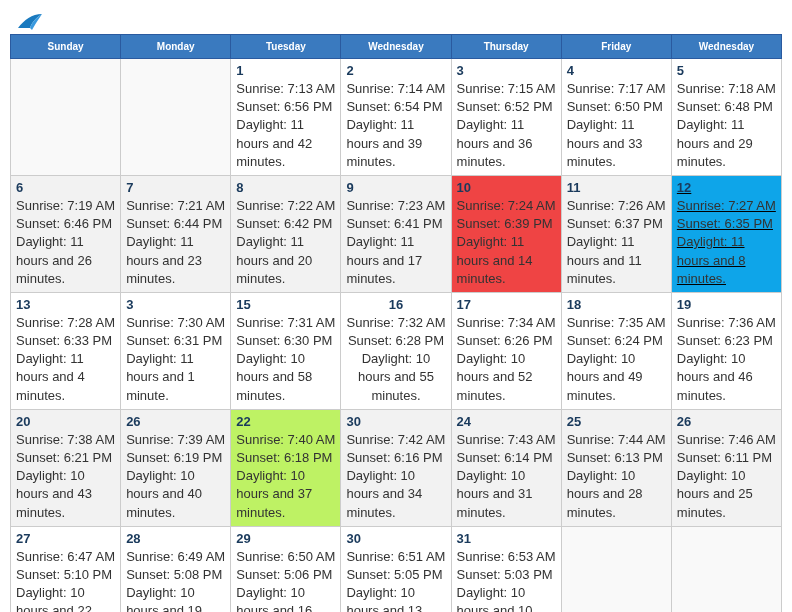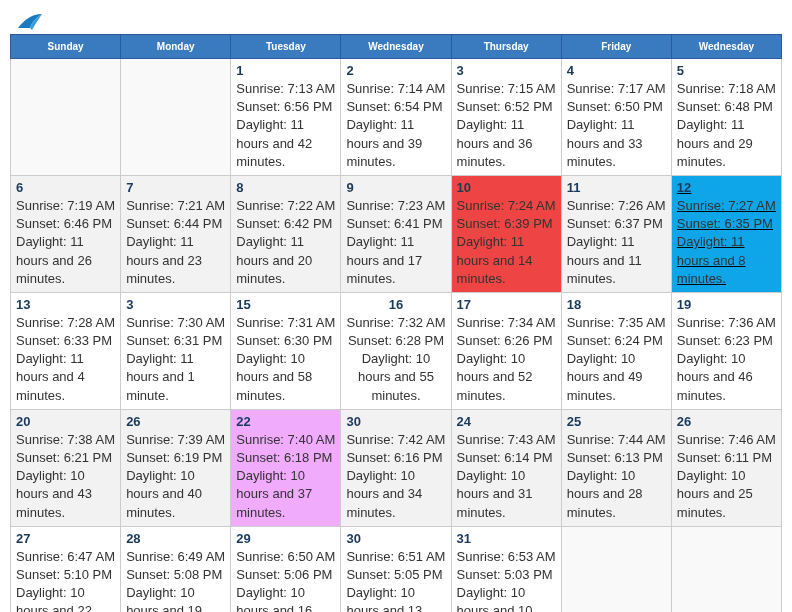--- a/index.html
+++ b/index.html
@@ -211,21 +211,21 @@
       </tr>
       <tr>
         <td style="background: rgb(242, 242, 242);">
           <span class="day-num">20</span>
           <div class="day-info">Sunrise: 7:38 AM<br>Sunset: 6:21 PM<br>Daylight: 10 hours and 43 minutes.</div>
         </td>
         <td style="background: rgb(242, 242, 242);">
           <span class="day-num">26</span>
           <div class="day-info">Sunrise: 7:39 AM<br>Sunset: 6:19 PM<br>Daylight: 10 hours and 40 minutes.</div>
         </td>
-        <td style="background: #f0abfc;">
+        <td style="background: #bef264;">
           <span class="day-num">22</span>
           <div class="day-info">Sunrise: 7:40 AM<br>Sunset: 6:18 PM<br>Daylight: 10 hours and 37 minutes.</div>
         </td>
         <td style="background: rgb(242, 242, 242);">
           <span class="day-num">30</span>
           <div class="day-info">Sunrise: 7:42 AM<br>Sunset: 6:16 PM<br>Daylight: 10 hours and 34 minutes.</div>
         </td>
         <td style="background: rgb(242, 242, 242);">
           <span class="day-num">24</span>
           <div class="day-info">Sunrise: 7:43 AM<br>Sunset: 6:14 PM<br>Daylight: 10 hours and 31 minutes.</div>

